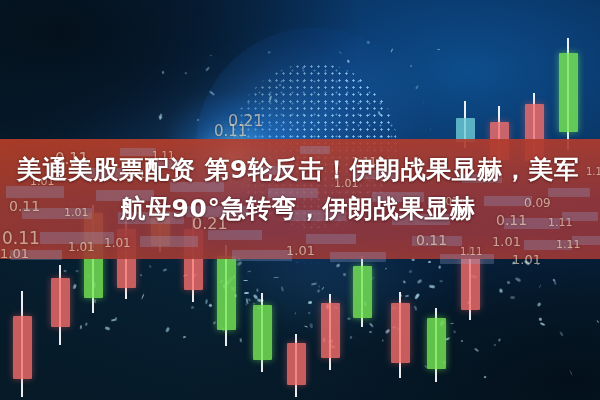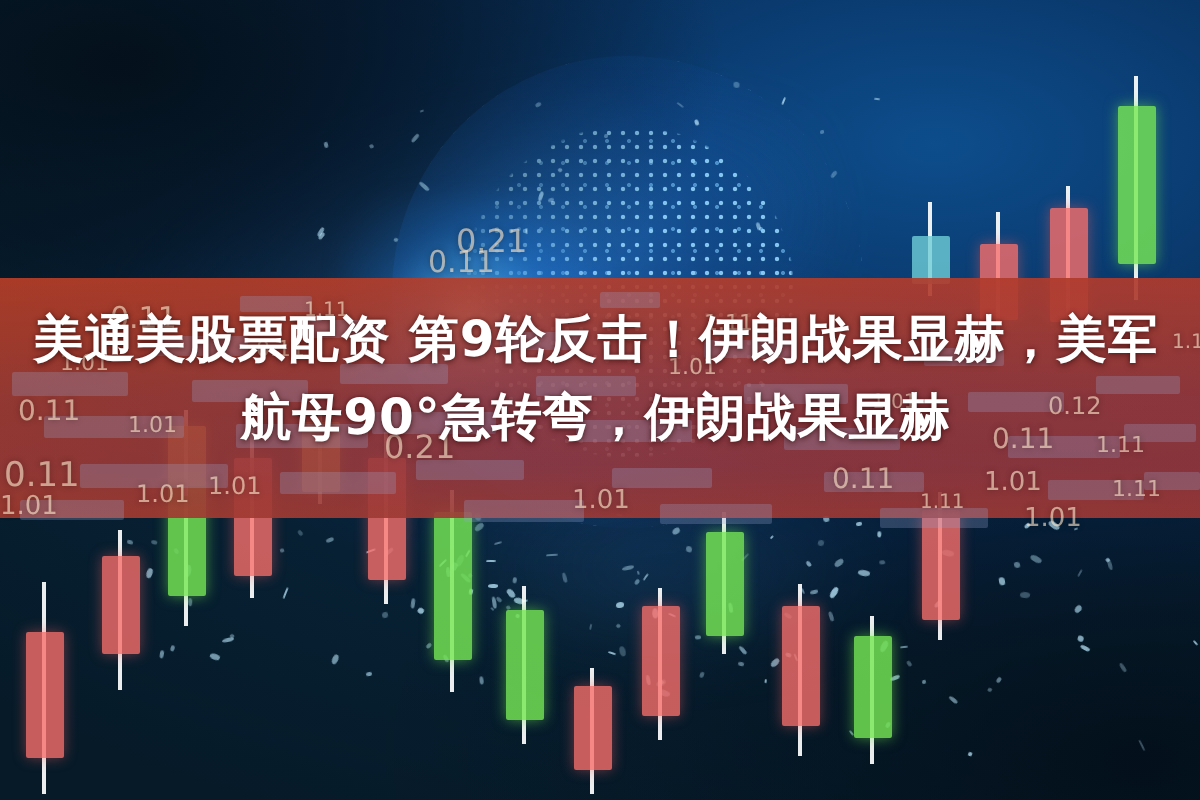--- a/index.html
+++ b/index.html
@@ -481,21 +481,21 @@
       <div class="num" style="left: 214px; top: 122px; font-size: 15px;">0.11</div>
       <div class="num" style="left: 104px; top: 236px; font-size: 12px;">1.01</div>
       <div class="num" style="left: 128px; top: 168px; font-size: 11px;">0.11</div>
       <div class="num" style="left: 152px; top: 150px; font-size: 10px;">1.11</div>
       <div class="num" style="left: 192px; top: 214px; font-size: 16px;">0.21</div>
       <div class="num" style="left: 286px; top: 243px; font-size: 13px;">1.01</div>
       <div class="num" style="left: 352px; top: 155px; font-size: 11px;">1.11</div>
       <div class="num" style="left: 334px; top: 177px; font-size: 11px;">1.01</div>
       <div class="num" style="left: 416px; top: 232px; font-size: 14px;">0.11</div>
       <div class="num" style="left: 436px; top: 196px; font-size: 10px;">1.01</div>
-      <div class="num" style="left: 524px; top: 196px; font-size: 12px;">0.12</div>
+      <div class="num" style="left: 524px; top: 196px; font-size: 12px;">0.09</div>
       <div class="num" style="left: 496px; top: 212px; font-size: 14px;">0.11</div>
       <div class="num" style="left: 548px; top: 216px; font-size: 11px;">1.11</div>
       <div class="num" style="left: 492px; top: 234px; font-size: 13px;">1.01</div>
       <div class="num" style="left: 556px; top: 238px; font-size: 11px;">1.11</div>
       <div class="num" style="left: 512px; top: 252px; font-size: 13px;">1.01</div>
       <div class="num" style="left: 460px; top: 246px; font-size: 10px;">1.11</div>
       <div class="num" style="left: 0px; top: 246px; font-size: 13px;">1.01</div>
       <div class="num" style="left: 586px; top: 166px; font-size: 10px;">1.11</div>
     </div>
 

